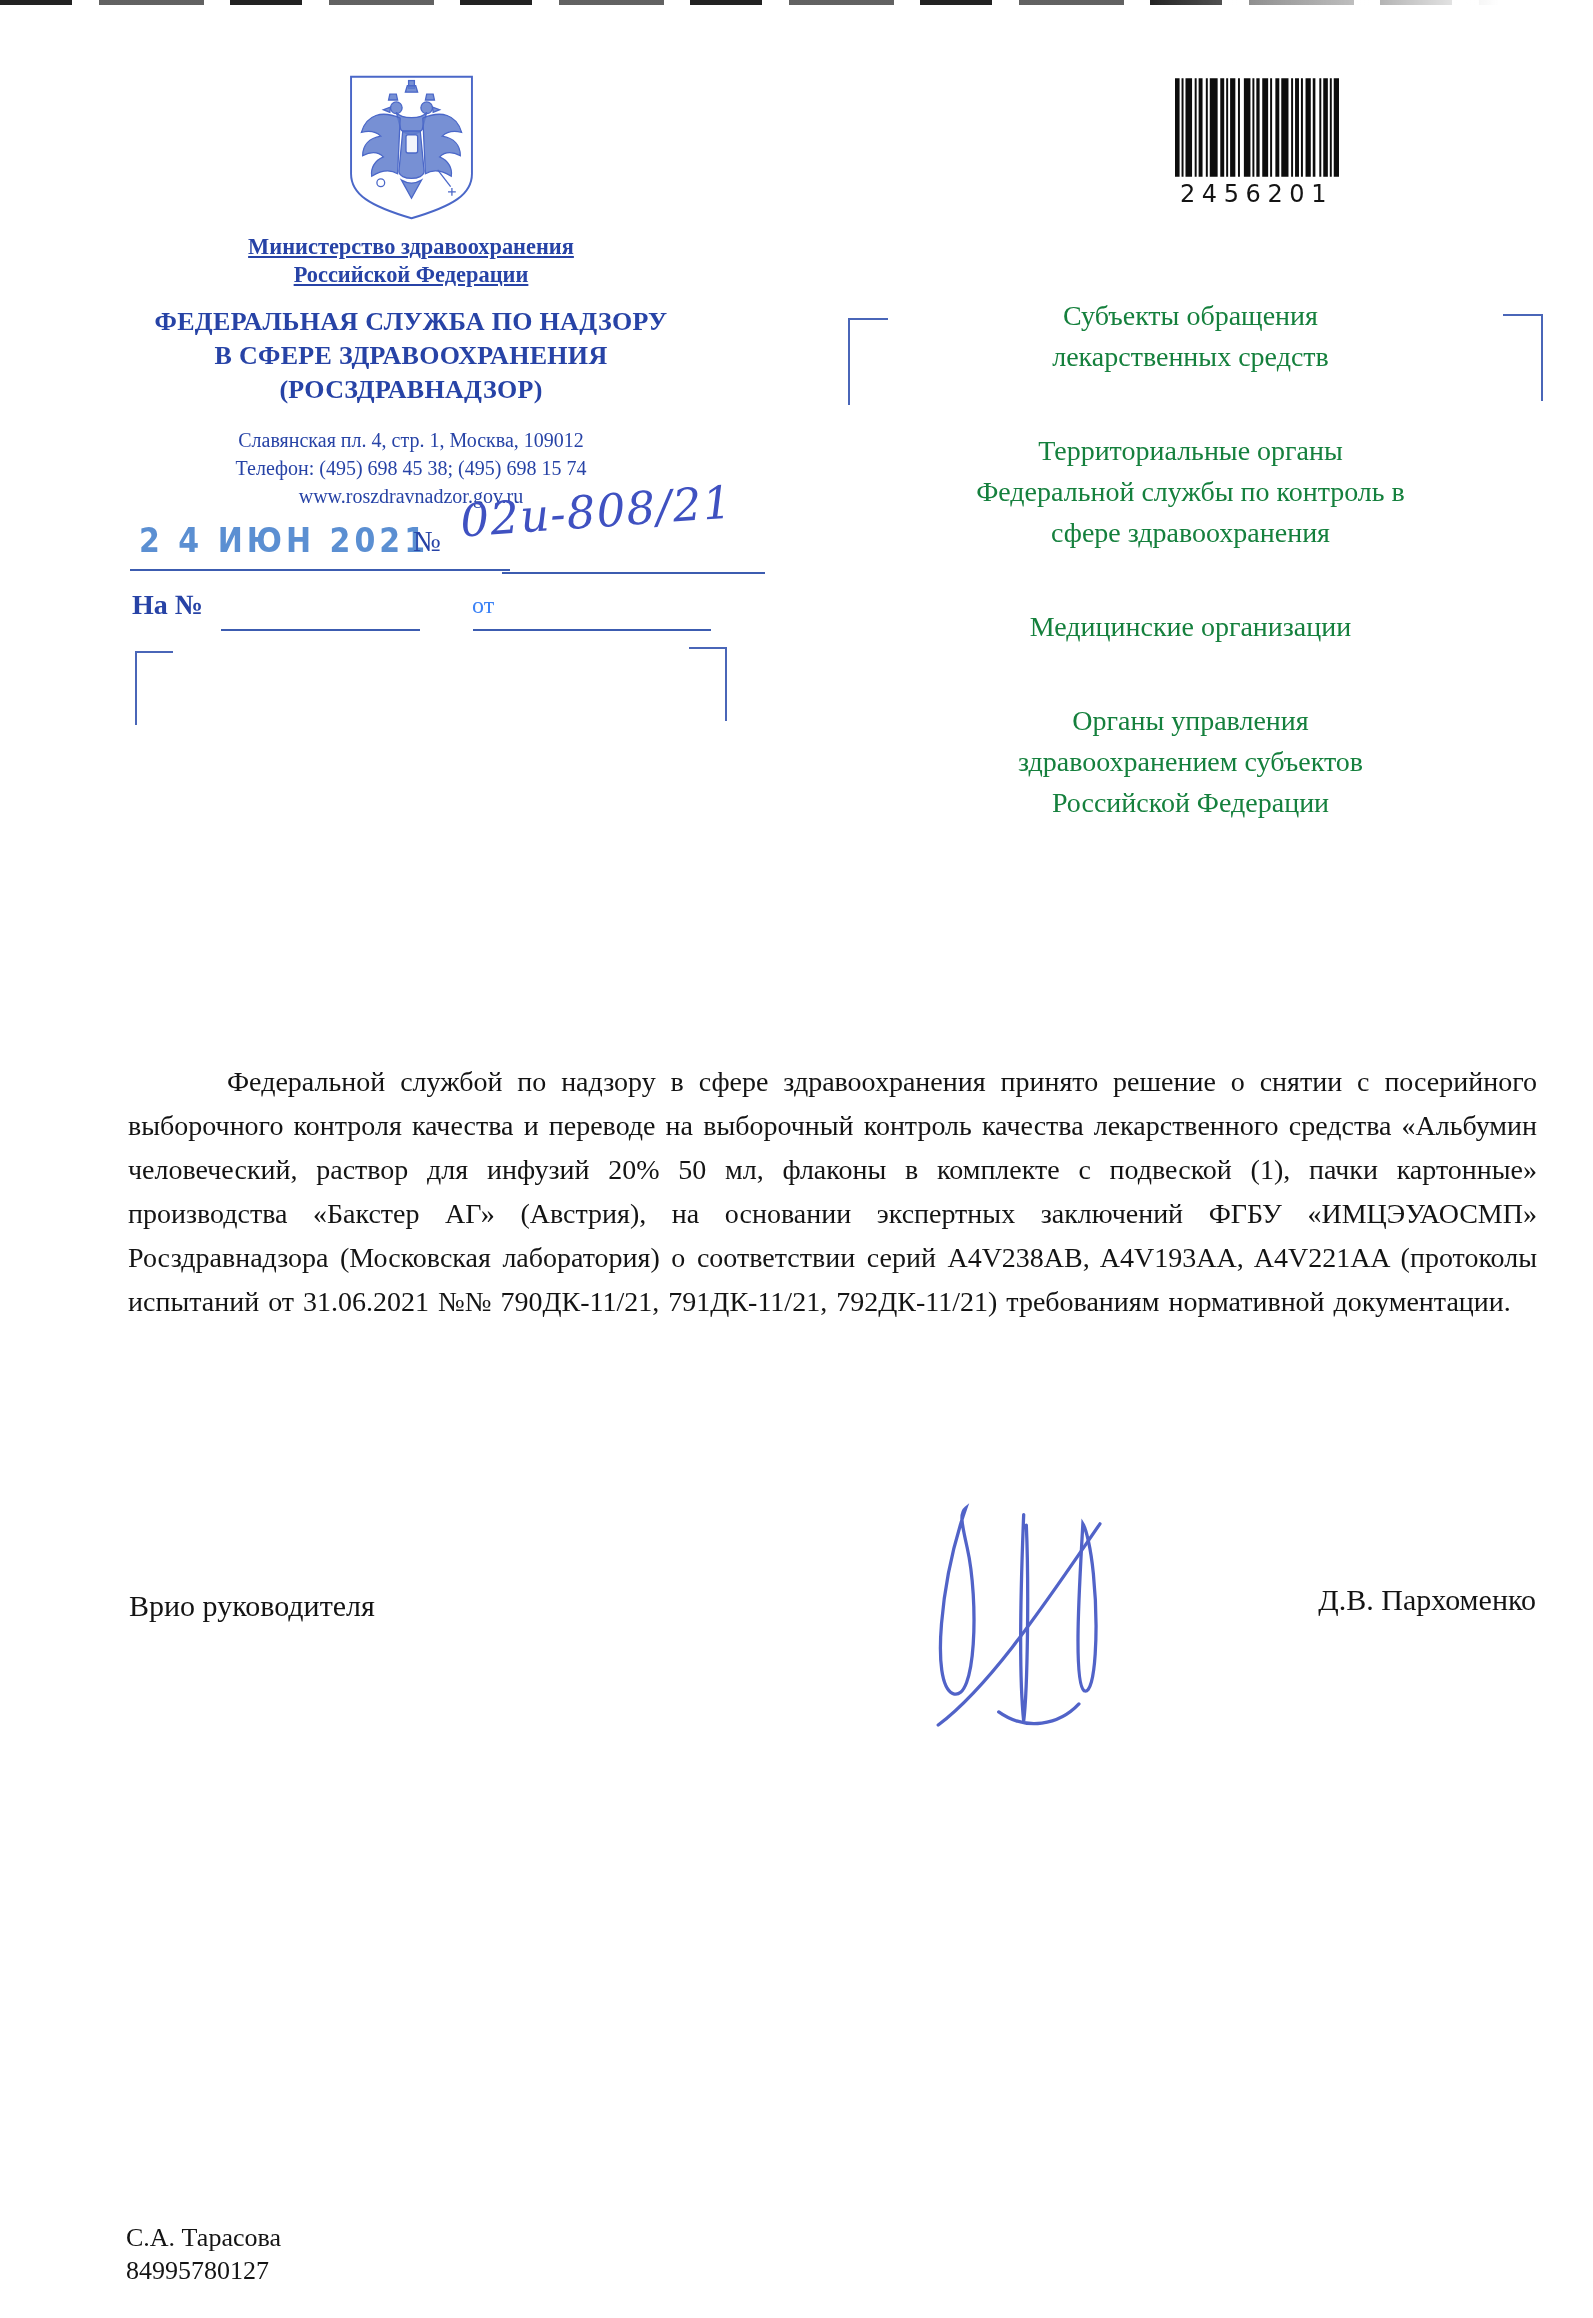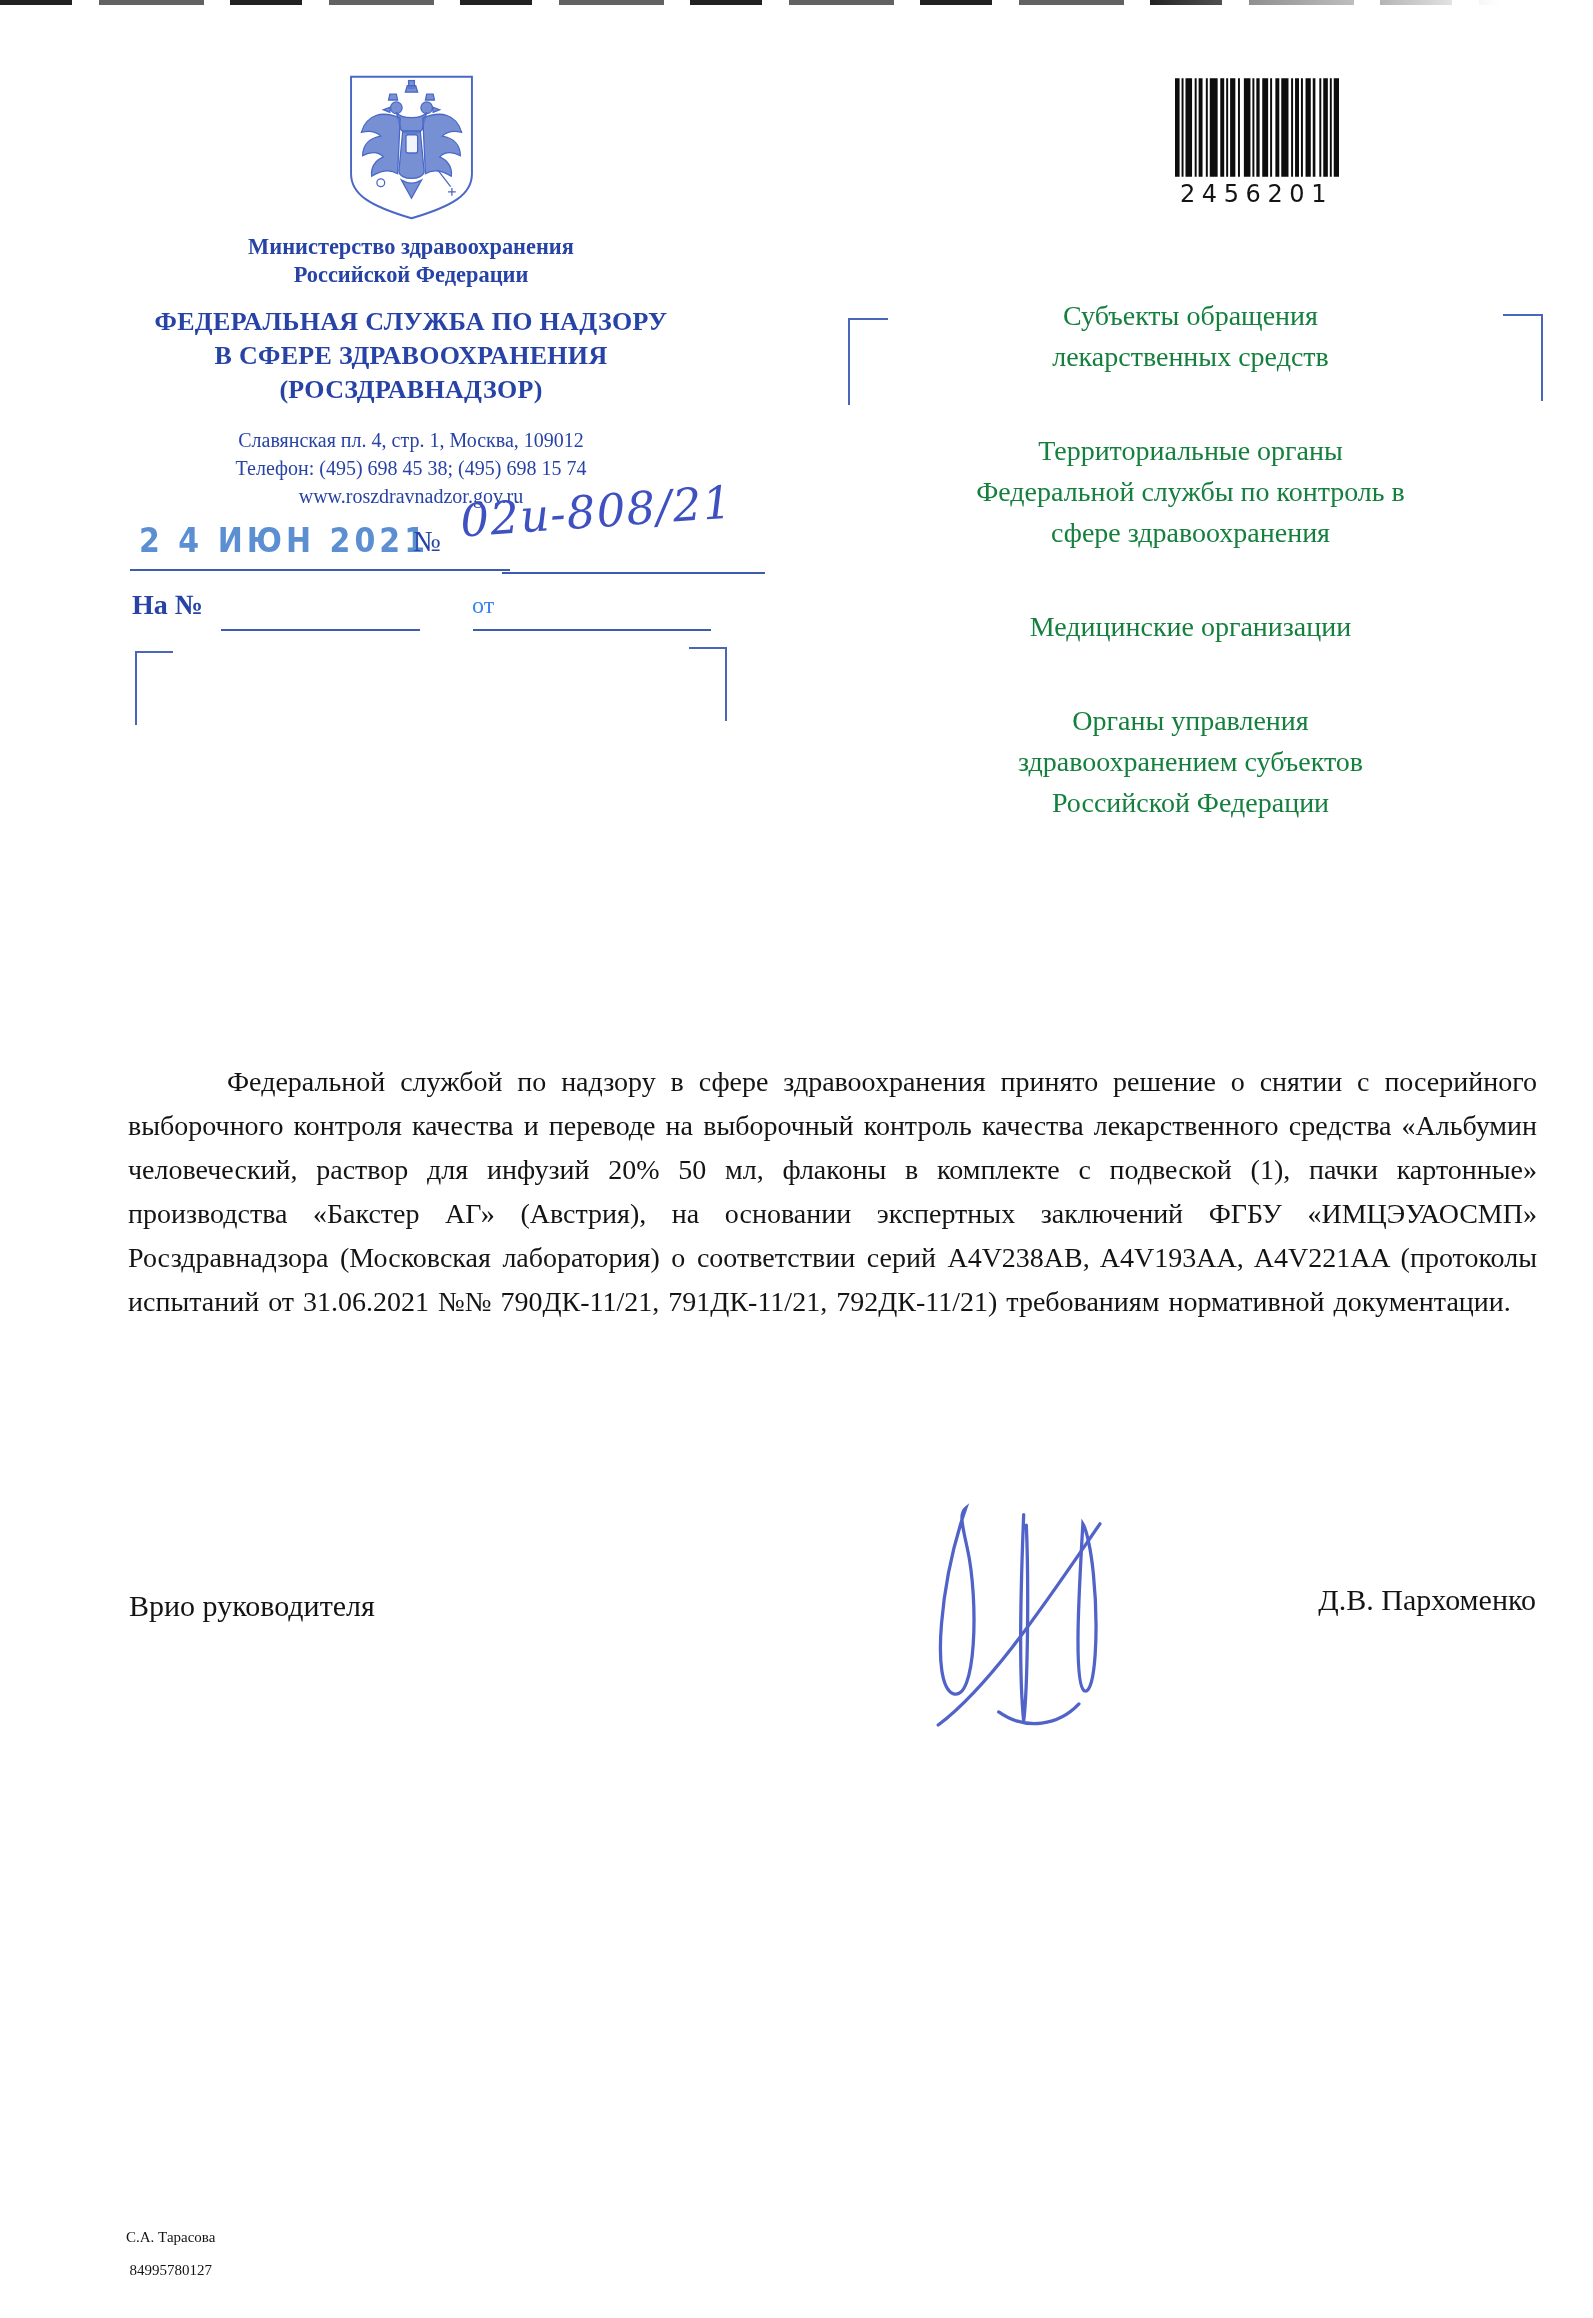--- a/index.html
+++ b/index.html
@@ -21,21 +21,21 @@
         rgba(22,22,22,.95) 0 72px, rgba(22,22,22,0) 72px 99px,
         rgba(45,45,45,.75) 99px 204px, rgba(45,45,45,0) 204px 230px);
   }
 
   
   .letterhead{
     position:absolute;left:79px;top:71px;width:664px;
     text-align:center;color:#2743a6;
   }
   .emblem{display:block;margin:0 auto 9.2px auto;}
-  .ministry{font-weight:bold;font-size:22.4px;line-height:28px;}
+  .ministry{font-weight:bold;font-size:22.4px;line-height:28px;text-decoration:underline;}
   .service{margin-top:16px;font-weight:bold;font-size:26px;line-height:34px;letter-spacing:0.3px;}
   .address{margin-top:18.4px;font-size:20px;line-height:28px;}
 
   
   .stamp{
     position:absolute;left:139px;top:521px;
     font-family:"DejaVu Sans",sans-serif;font-weight:700;
     font-size:30px;letter-spacing:4px;color:#5b8fd2;
     transform:scaleY(1.12);transform-origin:top left;
   }
@@ -89,21 +89,21 @@
     font-size:28px;line-height:44px;text-align:justify;text-indent:99px;
     color:#141414;word-spacing:2px;
   }
 
   
   .sig-position{position:absolute;left:129px;top:1589px;font-size:30px;color:#141414;}
   .sig-name{position:absolute;right:58px;top:1583px;font-size:30px;color:#141414;}
   .sig-scribble{position:absolute;left:900px;top:1487px;}
 
   
-  .executor{position:absolute;left:126px;top:2221px;font-size:15px;line-height:33px;color:#141414;text-align:center;}
+  .executor{position:absolute;left:126px;top:2221px;font-size:26px;line-height:33px;color:#141414;}
 </style>
 </head>
 <body>
 
 <div class="page">
 
   <div class="top-artifact"></div>
 
   <div class="letterhead">
     <svg class="emblem" width="139" height="153" viewBox="0 0 215 235">

